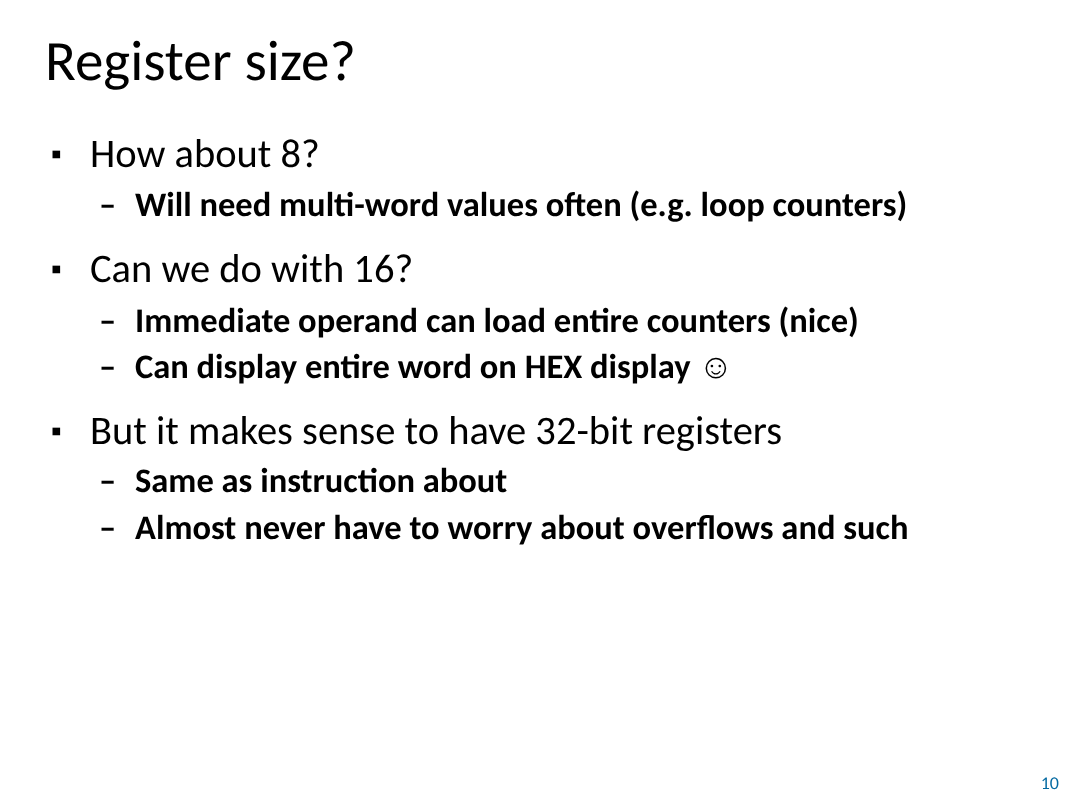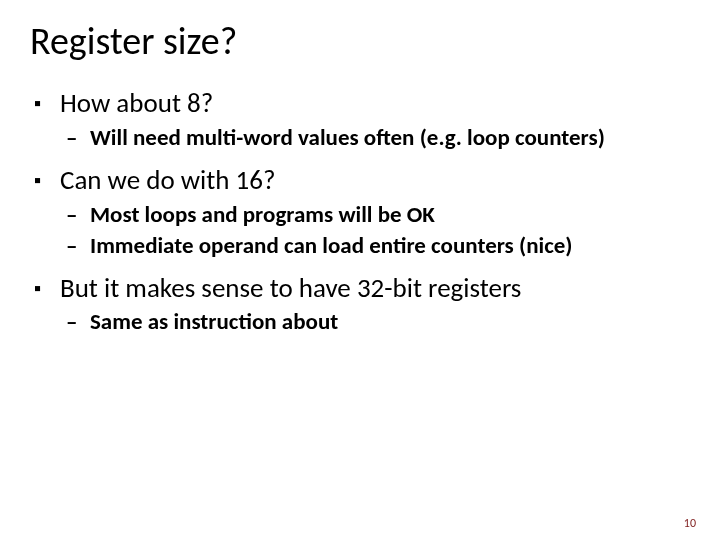--- a/index.html
+++ b/index.html
@@ -62,52 +62,53 @@
   ul.level2 > li::before {
     content: "–";
     position: absolute;
     left: 6px;
     top: 0;
     font-size: 23px;
     color: #000;
   }
   .page-num {
     position: absolute;
-    right: 24px;
+    right: 14px;
     bottom: 10px;
     font-size: 12px;
-    color: #7f1d1d;
+    color: #0369a1;
   }
 </style>
 </head>
 <body>
 
 <div class="slide">
   <h1 class="title">Register size?</h1>
 
   <ul class="level1">
 
     <li>
       <span>How about 8?</span>
       <ul class="level2">
         <li><span>Will need multi-word values often (e.g. loop counters)</span></li>
       </ul>
     </li>
 
     <li>
       <span>Can we do with 16?</span>
       <ul class="level2">
-        <li><span>Most loops and programs will be OK</span></li>
         <li><span>Immediate operand can load entire counters (nice)</span></li>
+        <li><span>Can display entire word on HEX display ☺</span></li>
       </ul>
     </li>
 
     <li>
       <span>But it makes sense to have 32-bit registers</span>
       <ul class="level2">
         <li><span>Same as instruction about</span></li>
+        <li><span>Almost never have to worry about overflows and such</span></li>
       </ul>
     </li>
 
   </ul>
 
   <div class="page-num">10</div>
 </div>
 
 </body></html>

